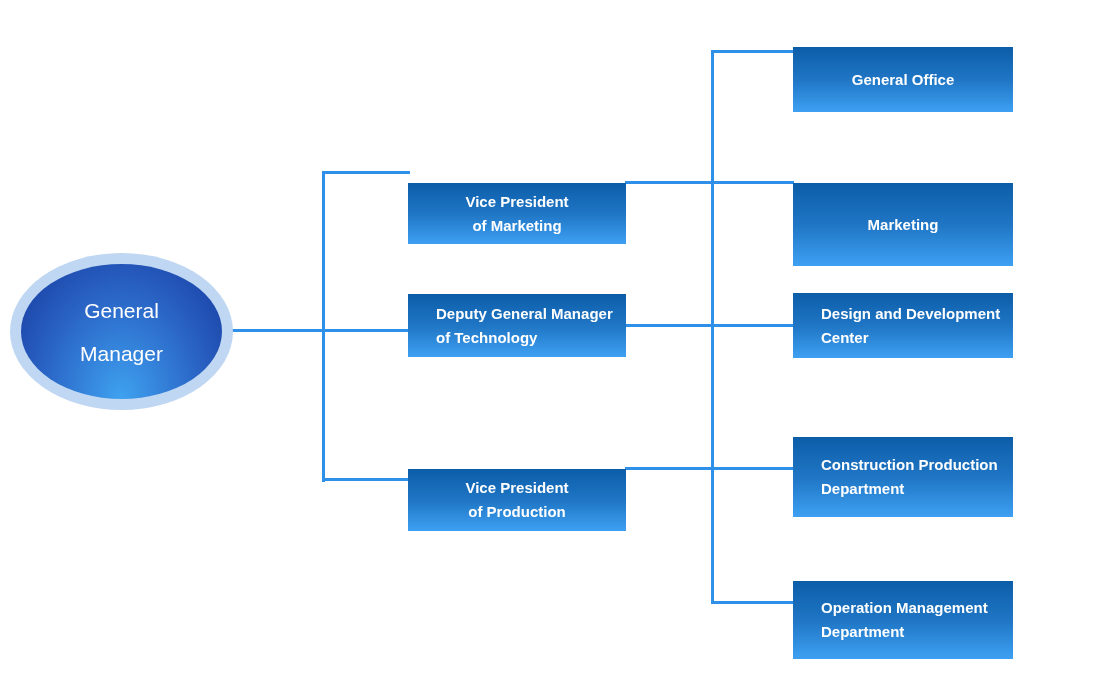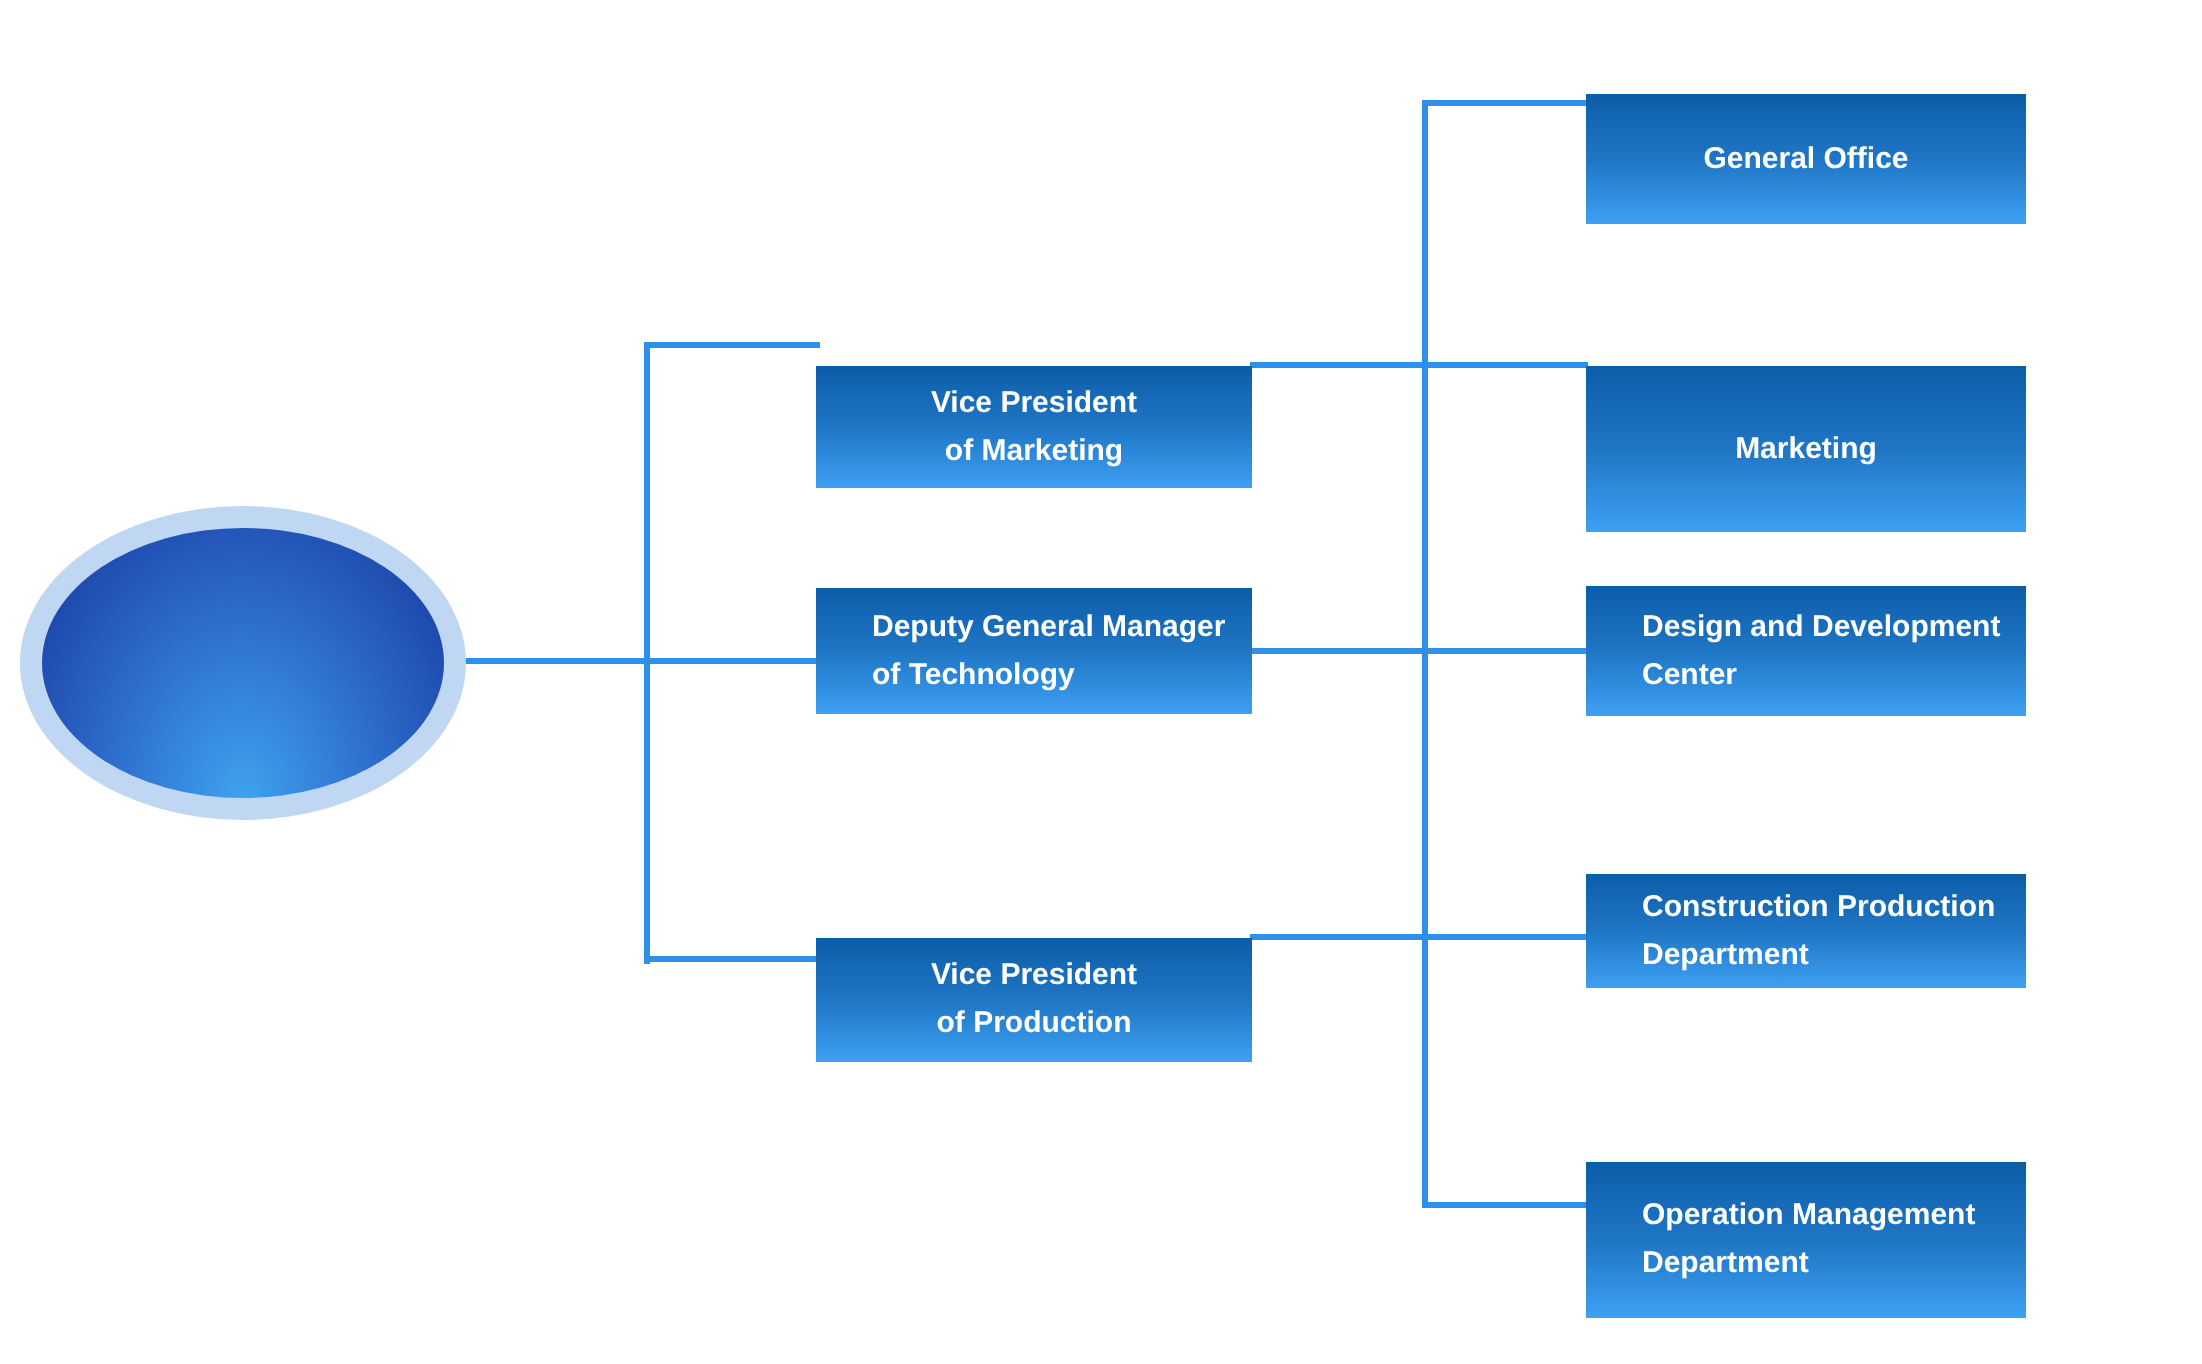--- a/index.html
+++ b/index.html
@@ -58,20 +58,22 @@
   <div class="line" style="left:322px; top:478px; width:88px; height:3px"></div>
   <div class="line" style="left:625px; top:181px; width:169px; height:3px"></div>
   <div class="line" style="left:625px; top:324px; width:169px; height:3px"></div>
   <div class="line" style="left:625px; top:467px; width:169px; height:3px"></div>
   <div class="line" style="left:711px; top:50px; width:3px; height:554px"></div>
   <div class="line" style="left:711px; top:50px; width:83px; height:3px"></div>
   <div class="line" style="left:711px; top:601px; width:83px; height:3px"></div>
 
   <div class="ellipse-outer">
     <div class="ellipse-inner">
+      <span>General</span>
+      <span>Manager</span>
     </div>
   </div>
 
   <div class="node-box center" style="left:408px; top:152px; width:218px; height:61px">
     <span>Vice President</span>
     <span>of Marketing</span>
   </div>
 
   <div class="node-box left" style="left:408px; top:294px; width:218px; height:63px">
     <span>Deputy General Manager</span>
@@ -89,21 +91,21 @@
 
   <div class="node-box center" style="left:793px; top:152px; width:220px; height:83px">
     <span>Marketing</span>
   </div>
 
   <div class="node-box left" style="left:793px; top:293px; width:220px; height:65px">
     <span>Design and Development</span>
     <span>Center</span>
   </div>
 
-  <div class="node-box left" style="left:793px; top:437px; width:220px; height:57px">
+  <div class="node-box left" style="left:793px; top:437px; width:220px; height:80px">
     <span>Construction Production</span>
     <span>Department</span>
   </div>
 
   <div class="node-box left" style="left:793px; top:581px; width:220px; height:78px">
     <span>Operation Management</span>
     <span>Department</span>
   </div>
 
 </div>

